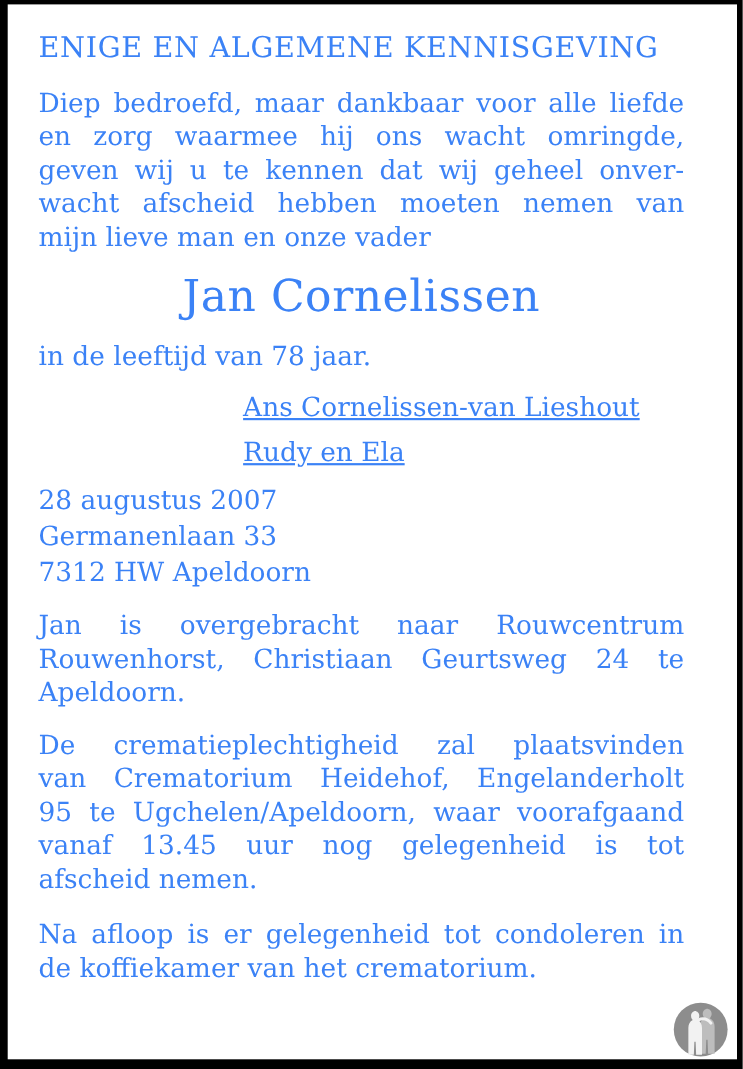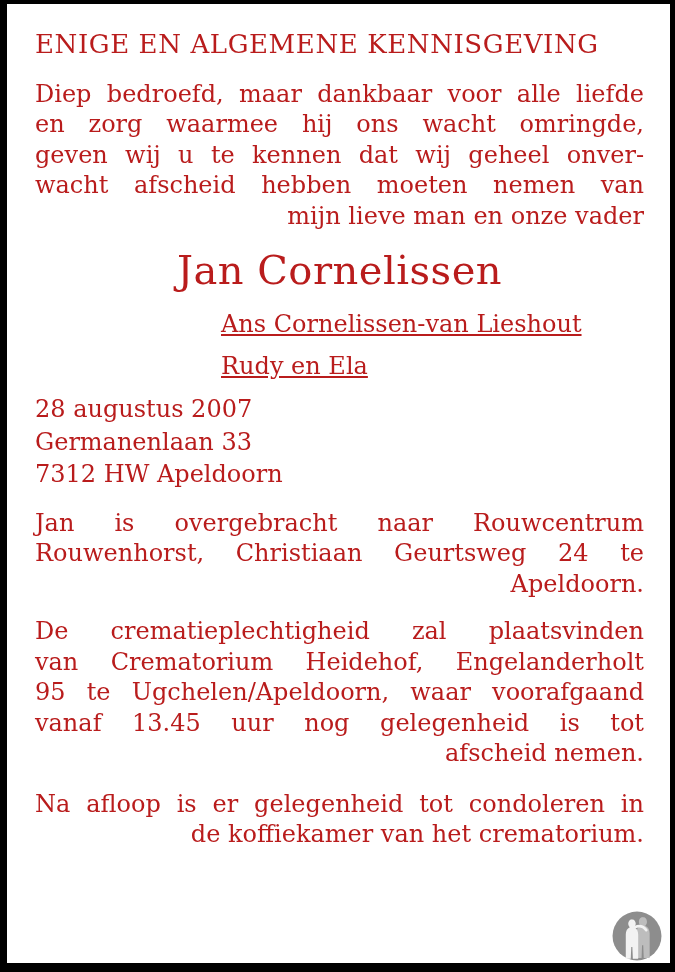--- a/index.html
+++ b/index.html
@@ -15,39 +15,39 @@
     background: #000;
     overflow: hidden;
   }
   .card {
     position: absolute;
     left: 7px;
     top: 4px;
     right: 5px;
     bottom: 9px;
     background: #ffffff;
-    color: #b91c1c;
+    color: #3b82f6;
     box-sizing: border-box;
-    padding: 25px 26px 18px 28px;
+    padding: 25px 48px 18px 28px;
     font-size: 24px;
     line-height: 30.5px;
   }
   .notice-header {
     font-size: 26px;
     letter-spacing: 0.6px;
     margin: 0 0 19px 0;
     white-space: nowrap;
   }
   .para { margin: 0 0 17px 0; }
   .jline {
     text-align: justify;
     text-align-last: justify;
     text-justify: inter-word;
   }
-  .lline { text-align: right; }
+  .lline { text-align: left; }
   .deceased-name {
     font-size: 40px;
     line-height: 44px;
     font-weight: normal;
     text-align: center;
     margin: 0 0 17px 0;
     letter-spacing: 0.5px;
   }
   .age-line { margin: 0 0 15px 0; }
   .relatives { margin: 0 0 12px 0; }
@@ -75,20 +75,21 @@
     <div class="para">
       <div class="jline">Diep bedroefd, maar dankbaar voor alle liefde</div>
       <div class="jline">en zorg waarmee hij ons wacht omringde,</div>
       <div class="jline">geven wij u te kennen dat wij geheel onver-</div>
       <div class="jline">wacht afscheid hebben moeten nemen van</div>
       <div class="lline">mijn lieve man en onze vader</div>
     </div>
 
     <div class="deceased-name">Jan Cornelissen</div>
 
+    <div class="age-line">in de leeftijd van 78 jaar.</div>
 
     <div class="relatives">
       <div class="relative">Ans Cornelissen-van Lieshout</div>
       <div class="relative">Rudy en Ela</div>
     </div>
 
     <div class="address-block">
       <div>28 augustus 2007</div>
       <div>Germanenlaan 33</div>
       <div>7312 HW Apeldoorn</div>

